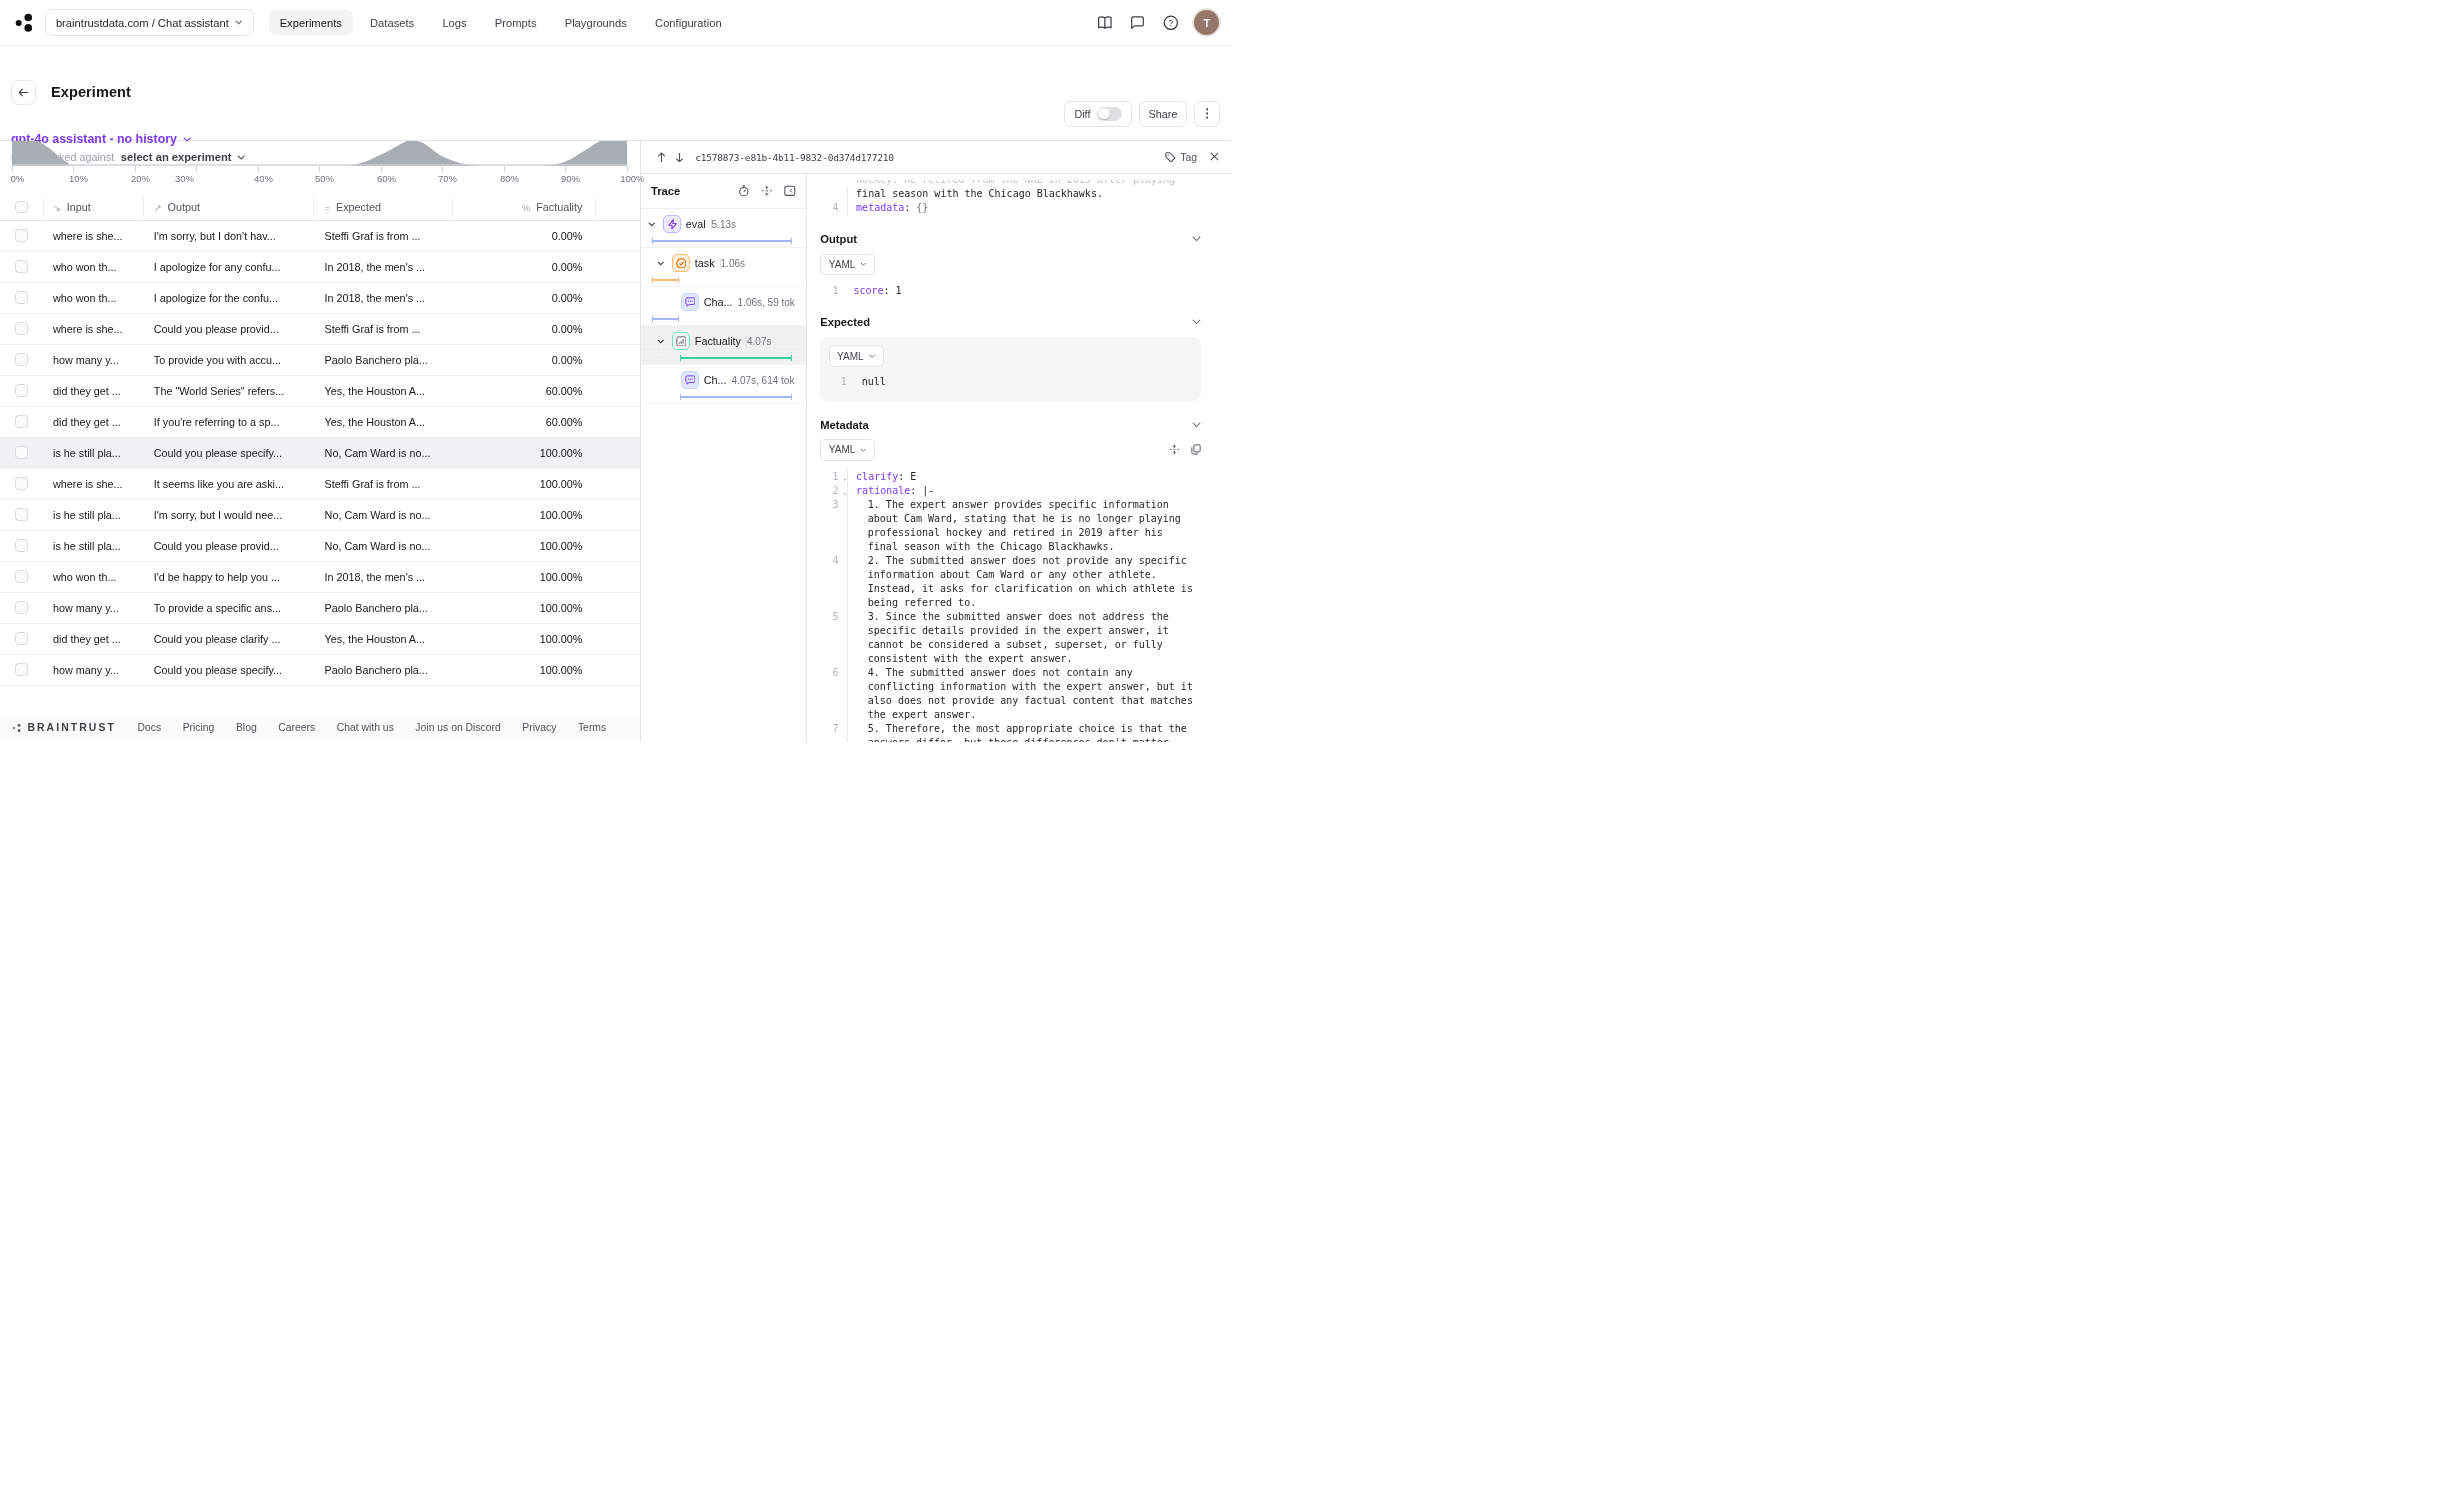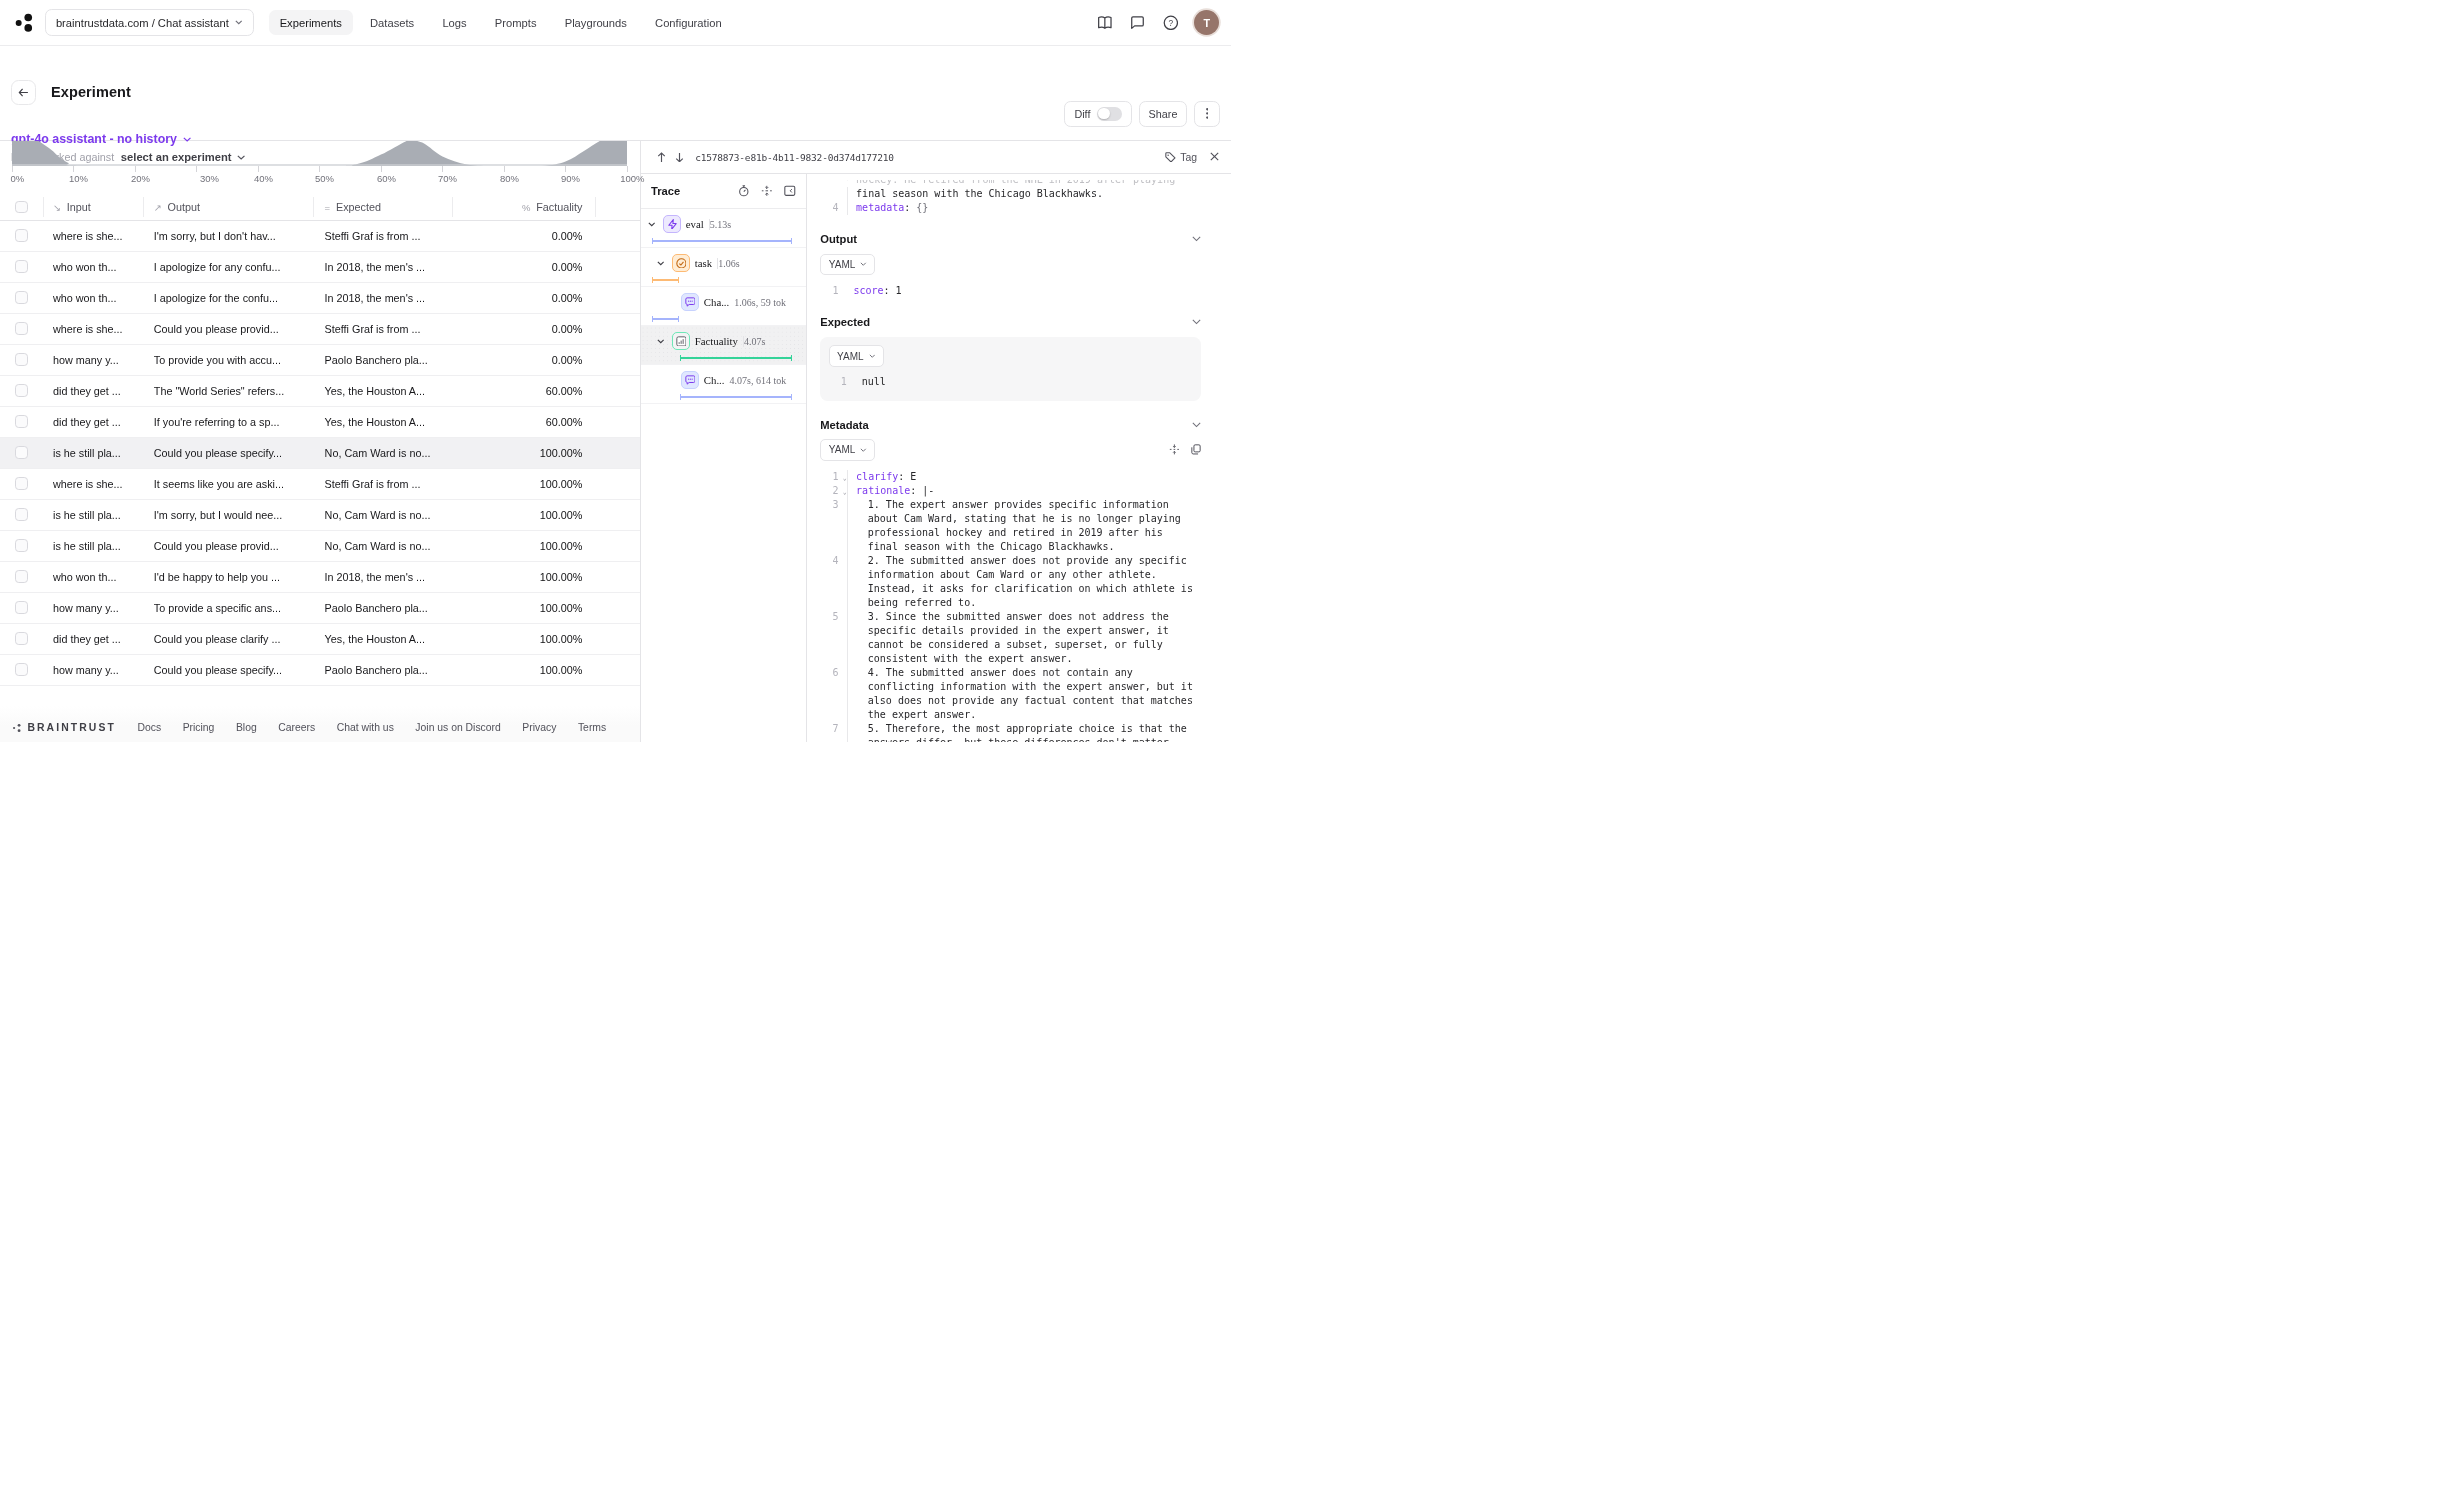--- a/index.html
+++ b/index.html
@@ -80,21 +80,21 @@
   .close-x { color:#52525b; font-size:10.8px; cursor:pointer; }
 
   .right-body { flex:1; display:flex; min-height:0; }
 
   
   .trace-tree { width:166px; flex:0 0 auto; border-right:0.8px solid #e4e4e7; overflow:hidden; }
   .tt-head { height:35px; display:flex; align-items:center; padding:0 10px; border-bottom:0.8px solid #ececee; }
   .tt-title { font-size:11.2px; font-weight:600; color:#18181b; }
   .tt-icons { margin-left:auto; display:flex; gap:11.6px; color:#52525b; }
   .tt-icons span { cursor:pointer; display:flex; }
-  .span-row { padding:5px 10px 0 6.6px; height:39px; border-bottom:0.8px solid #f2f2f4; cursor:pointer;font-family:Liberation Serif, serif; }
+  .span-row { padding:5px 10px 0 6.6px; height:39px; border-bottom:0.8px solid #f2f2f4; cursor:pointer; }
   .span-row.selected { background:#f1f1f2; background-image:radial-gradient(#e3e3e6 0.7px, transparent 0.7px); background-size:4.1px 4.1px; }
   .span-line { display:flex; align-items:center; height:20px; gap:5px; }
   .tchev { width:10.8px; display:flex; color:#3f3f46; flex:0 0 auto; }
   .badge { width:17.4px; height:17.4px; border-radius:5px; display:flex; align-items:center; justify-content:center; flex:0 0 auto; }
   .sname { font-size:10.8px; font-weight:500; color:#18181b; white-space:nowrap; overflow:hidden; }
   .sdur { font-size:10px; color:#71717a; white-space:nowrap; }
   .sdur.right { margin-left:auto; }
   .bar-track { position:relative; height:7.5px; margin-top:3.3px; }
   .bar { position:absolute; top:0.8px; height:5.8px; border-left:1.7px solid var(--c); border-right:1.7px solid var(--c); }
   .bar::after { content:''; position:absolute; left:0; right:0; top:2.1px; height:1.7px; background:var(--c); }
@@ -230,21 +230,21 @@
             <rect x="0" y="28" width="742" height="1.6" fill="#cdd0d4"></rect>
           </svg>
         <div class="xaxis" id="xAxis">
             <span class="xtick" style="left: 0px;"></span>
             <span class="xlabel" style="left: 5px;">0%</span>
             <span class="xtick" style="left: 61px;"></span>
             <span class="xlabel" style="left: 66px;">10%</span>
             <span class="xtick" style="left: 123px;"></span>
             <span class="xlabel" style="left: 128px;">20%</span>
             <span class="xtick" style="left: 184px;"></span>
-            <span class="xlabel" style="left: 197px;">30%</span>
+            <span class="xlabel" style="left: 172px;">30%</span>
             <span class="xtick" style="left: 246px;"></span>
             <span class="xlabel" style="left: 251px;">40%</span>
             <span class="xtick" style="left: 307px;"></span>
             <span class="xlabel" style="left: 312px;">50%</span>
             <span class="xtick" style="left: 369px;"></span>
             <span class="xlabel" style="left: 374px;">60%</span>
             <span class="xtick" style="left: 430px;"></span>
             <span class="xlabel" style="left: 435px;">70%</span>
             <span class="xtick" style="left: 492px;"></span>
             <span class="xlabel" style="left: 497px;">80%</span>

